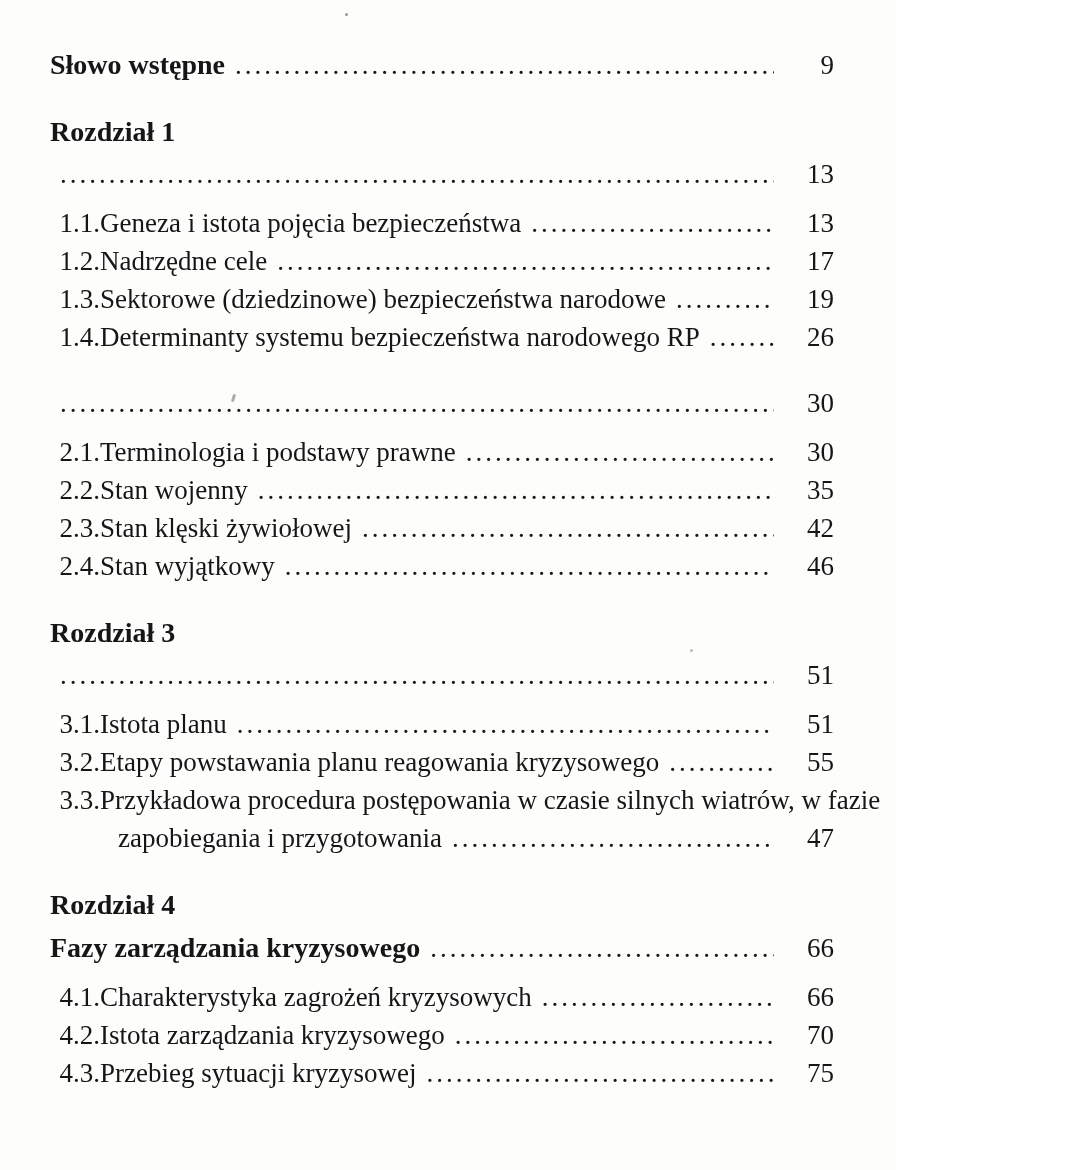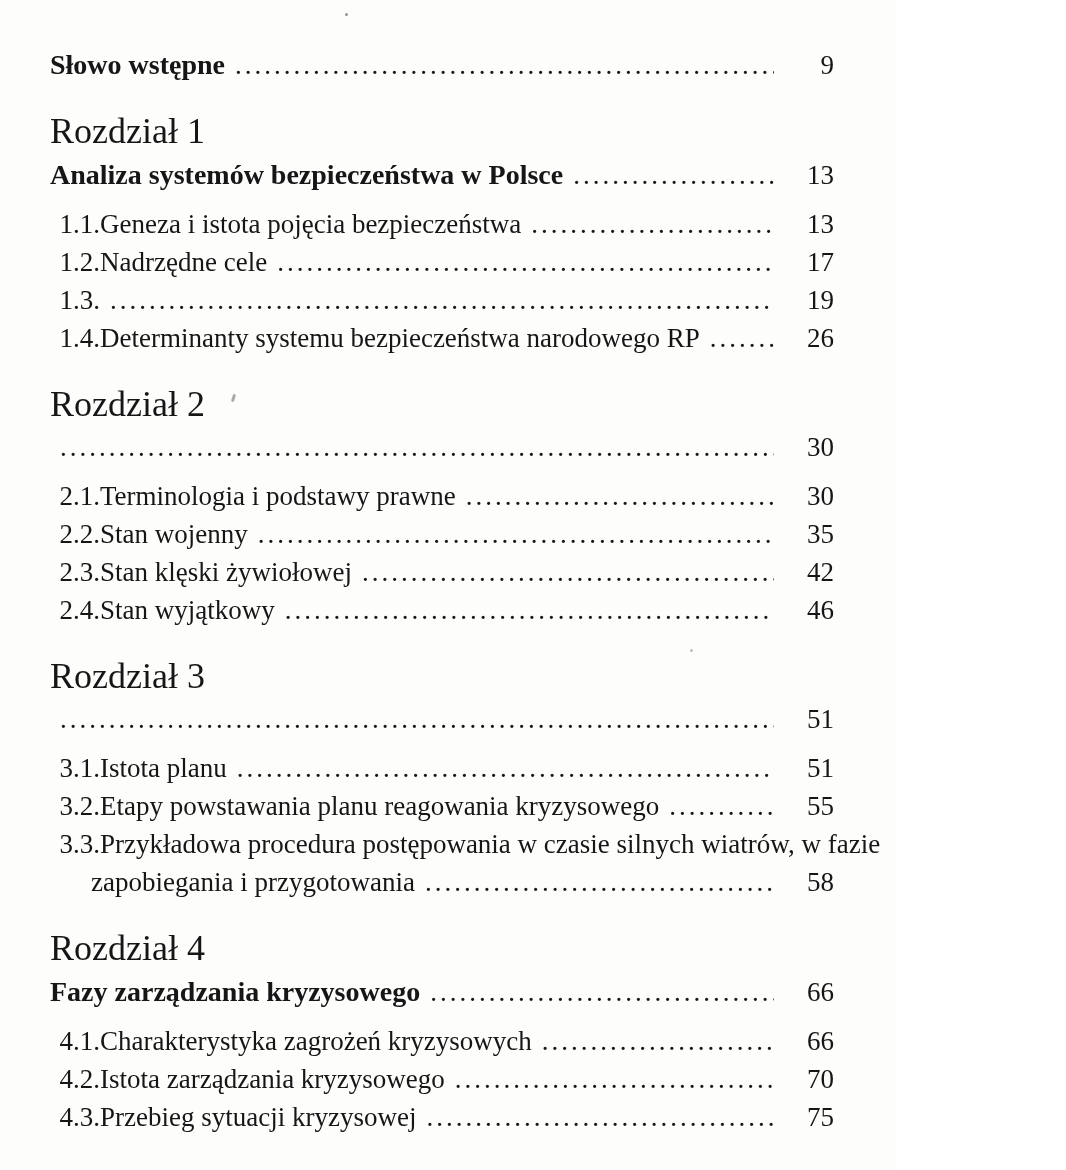--- a/index.html
+++ b/index.html
@@ -53,32 +53,32 @@
   .pagenum {
     flex: none;
     width: 46px;
     text-align: right;
     font-weight: normal;
   }
   .chapter {
     margin-top: 26px;
   }
   .chapter-heading {
-    font-weight: normal;
-    font-size: 36px;
+    font-weight: bold;
+    font-size: 28px;
     line-height: 43px;
   }
   .row.chapter-title-row {
     line-height: 43px;
   }
   .sections {
     margin-top: 8px;
   }
   .row.cont .title {
-    margin-left: 41px;
+    margin-left: 68px;
   }
   .front-matter {
     margin-bottom: 0;
   }
   
   .speck {
     position: absolute;
     background: #444;
     border-radius: 50%;
   }
@@ -93,52 +93,51 @@
 <div class="page">
   <div class="toc">
       <div class="row bold front-matter">
         <span class="title">Słowo wstępne</span>
         <span class="leader">......................................................................................................................................................</span>
         <span class="pagenum">9</span>
       </div>
       <div class="chapter">
         <div class="chapter-heading">Rozdział 1</div>
         <div class="row bold chapter-title-row">
-          <span class="title">Analiza systemów bezpieczeństwa w Polsce</span>
           <span class="leader">......................................................................................................................................................</span>
           <span class="pagenum">13</span>
         </div>
         <div class="sections">
           <div class="row">
             <span class="num">1.1.</span>
             <span class="title">Geneza i istota pojęcia bezpieczeństwa</span>
             <span class="leader">......................................................................................................................................................</span>
             <span class="pagenum">13</span>
           </div>
           <div class="row">
             <span class="num">1.2.</span>
             <span class="title">Nadrzędne cele</span>
             <span class="leader">......................................................................................................................................................</span>
             <span class="pagenum">17</span>
           </div>
           <div class="row">
             <span class="num">1.3.</span>
+            <span class="title">Sektorowe (dziedzinowe) bezpieczeństwa narodowe</span>
             <span class="leader">......................................................................................................................................................</span>
             <span class="pagenum">19</span>
           </div>
           <div class="row">
             <span class="num">1.4.</span>
             <span class="title">Determinanty systemu bezpieczeństwa narodowego RP</span>
             <span class="leader">......................................................................................................................................................</span>
             <span class="pagenum">26</span>
           </div>
         </div>
       </div>
       <div class="chapter">
-        <div class="chapter-heading">Rozdział 2</div>
         <div class="row bold chapter-title-row">
           <span class="leader">......................................................................................................................................................</span>
           <span class="pagenum">30</span>
         </div>
         <div class="sections">
           <div class="row">
             <span class="num">2.1.</span>
             <span class="title">Terminologia i podstawy prawne</span>
             <span class="leader">......................................................................................................................................................</span>
             <span class="pagenum">30</span>
@@ -182,21 +181,21 @@
             <span class="leader">......................................................................................................................................................</span>
             <span class="pagenum">55</span>
           </div>
           <div class="row">
             <span class="num">3.3.</span>
             <span class="title">Przykładowa procedura postępowania w czasie silnych wiatrów, w fazie</span>
           </div>
           <div class="row cont">
             <span class="title">zapobiegania i przygotowania</span>
             <span class="leader">......................................................................................................................................................</span>
-            <span class="pagenum">58</span>
+            <span class="pagenum">47</span>
           </div>
         </div>
       </div>
       <div class="chapter">
         <div class="chapter-heading">Rozdział 4</div>
         <div class="row bold chapter-title-row">
           <span class="title">Fazy zarządzania kryzysowego</span>
           <span class="leader">......................................................................................................................................................</span>
           <span class="pagenum">66</span>
         </div>

